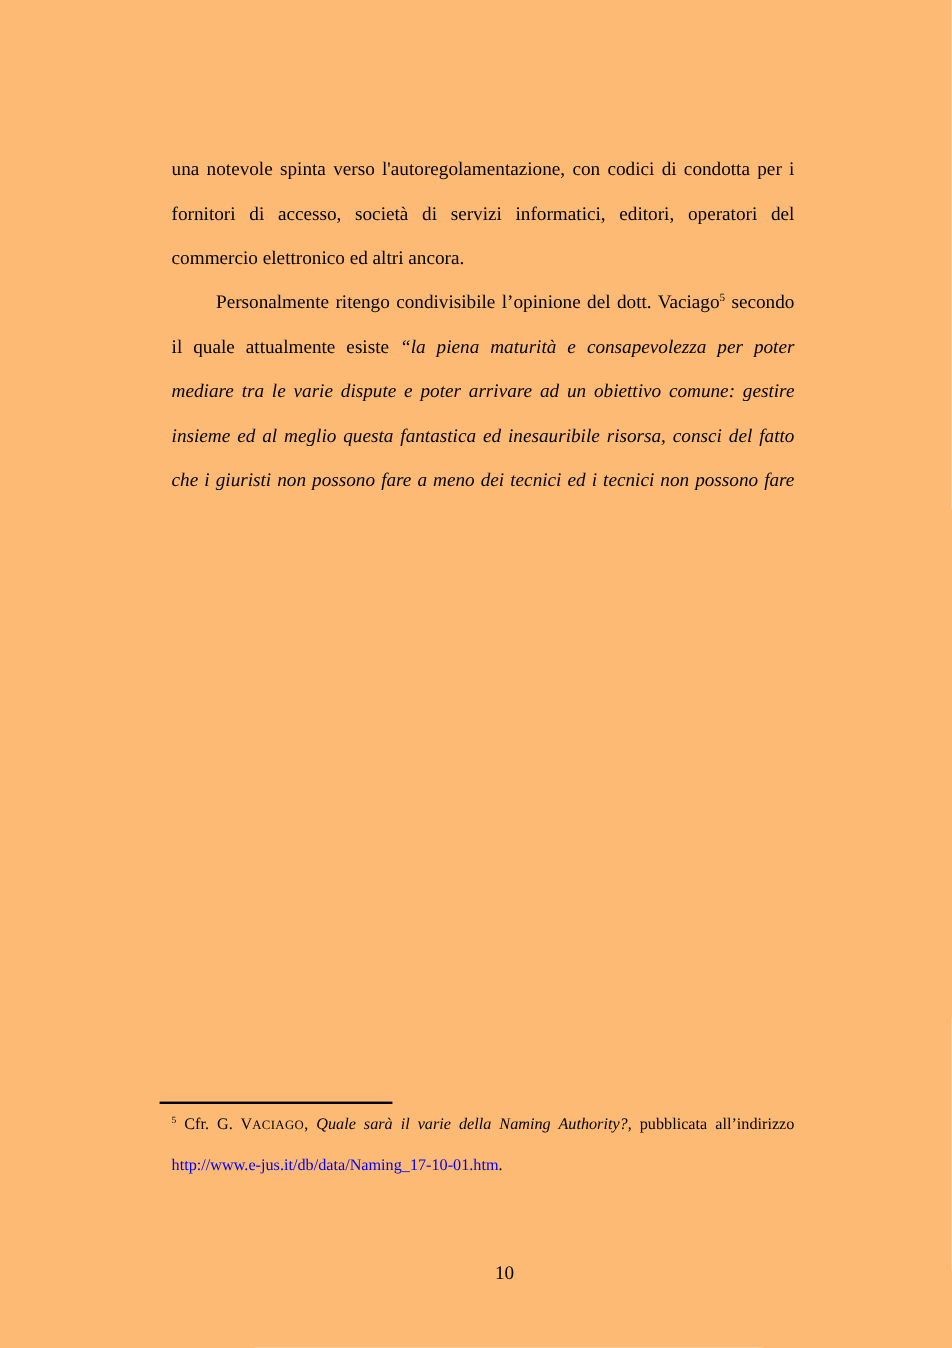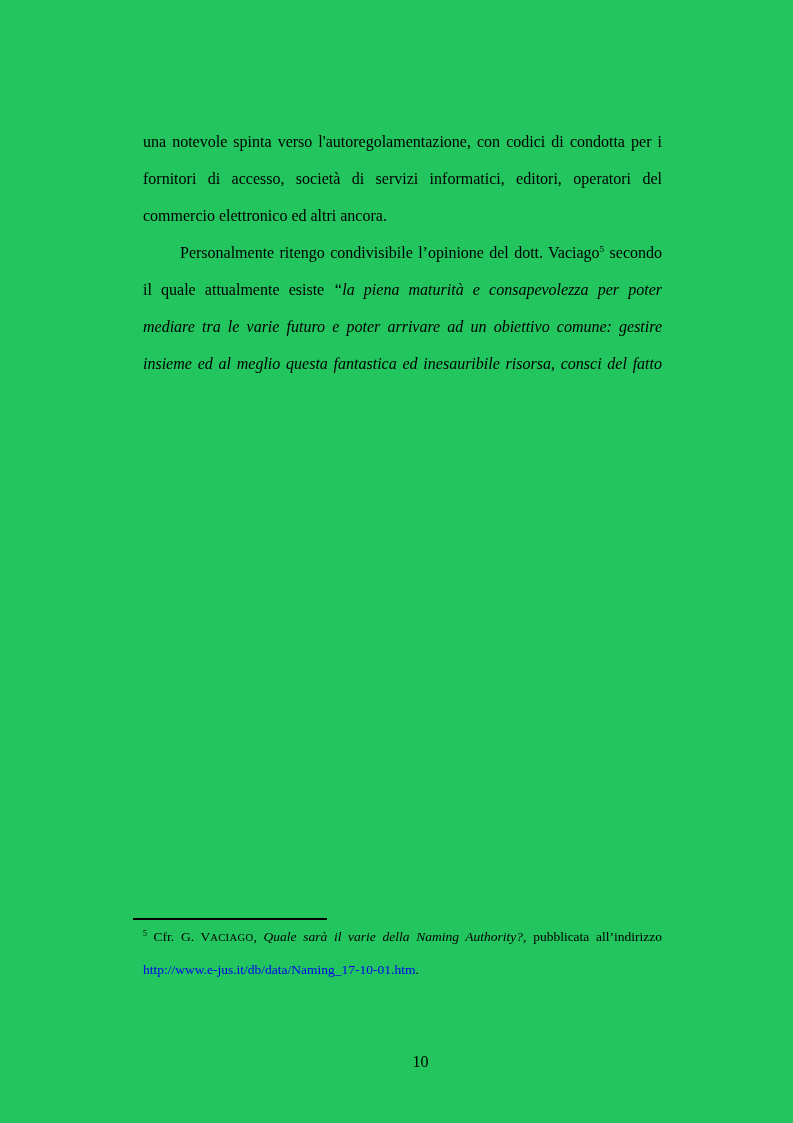--- a/index.html
+++ b/index.html
@@ -3,21 +3,21 @@
 <meta charset="utf-8">
 <style>
   html, body {
     margin: 0;
     padding: 0;
   }
   .page {
     position: relative;
     width: 793px;
     height: 1123px;
-    background: #22c55e;
+    background: #fdba74;
     color: #000000;
     font-family: "Liberation Serif", "DejaVu Serif", serif;
     overflow: hidden;
   }
   .body-text {
     position: absolute;
     left: 143px;
     top: 123px;
     width: 519px;
     font-size: 16px;
@@ -77,22 +77,23 @@
 
   <div class="body-text" id="body-container">
       <div>
         <div class="line"><span>una notevole spinta verso l'autoregolamentazione, con codici di condotta per i</span></div>
         <div class="line"><span>fornitori di accesso, società di servizi informatici, editori, operatori del</span></div>
         <div class="line last"><span>commercio elettronico ed altri ancora.</span></div>
       </div>
       <div>
         <div class="line indent"><span>Personalmente ritengo condivisibile l’opinione del dott. Vaciago</span><span class="sup">5</span><span> secondo</span></div>
         <div class="line"><span>il quale attualmente esiste </span><span class="i">“la piena maturità e consapevolezza per poter</span></div>
-        <div class="line"><span class="i">mediare tra le varie futuro e poter arrivare ad un obiettivo comune: gestire</span></div>
+        <div class="line"><span class="i">mediare tra le varie dispute e poter arrivare ad un obiettivo comune: gestire</span></div>
         <div class="line"><span class="i">insieme ed al meglio questa fantastica ed inesauribile risorsa, consci del fatto</span></div>
+        <div class="line"><span class="i">che i giuristi non possono fare a meno dei tecnici ed i tecnici non possono fare</span></div>
       </div>
     </div>
 
   <div class="footnote-separator"></div>
 
   <div class="footnote-text" id="footnote-container">
       <div class="line"><span class="sup">5</span><span> Cfr. G. V</span><span class="sc">ACIAGO</span><span>, </span><span class="i">Quale sarà il varie della Naming Authority?</span><span>, pubblicata all’indirizzo</span></div>
       <div class="line last"><a class="link" style="color: rgb(0, 0, 238);">http://www.e-jus.it/db/data/Naming_17-10-01.htm</a><span>.</span></div>
     </div>
 

